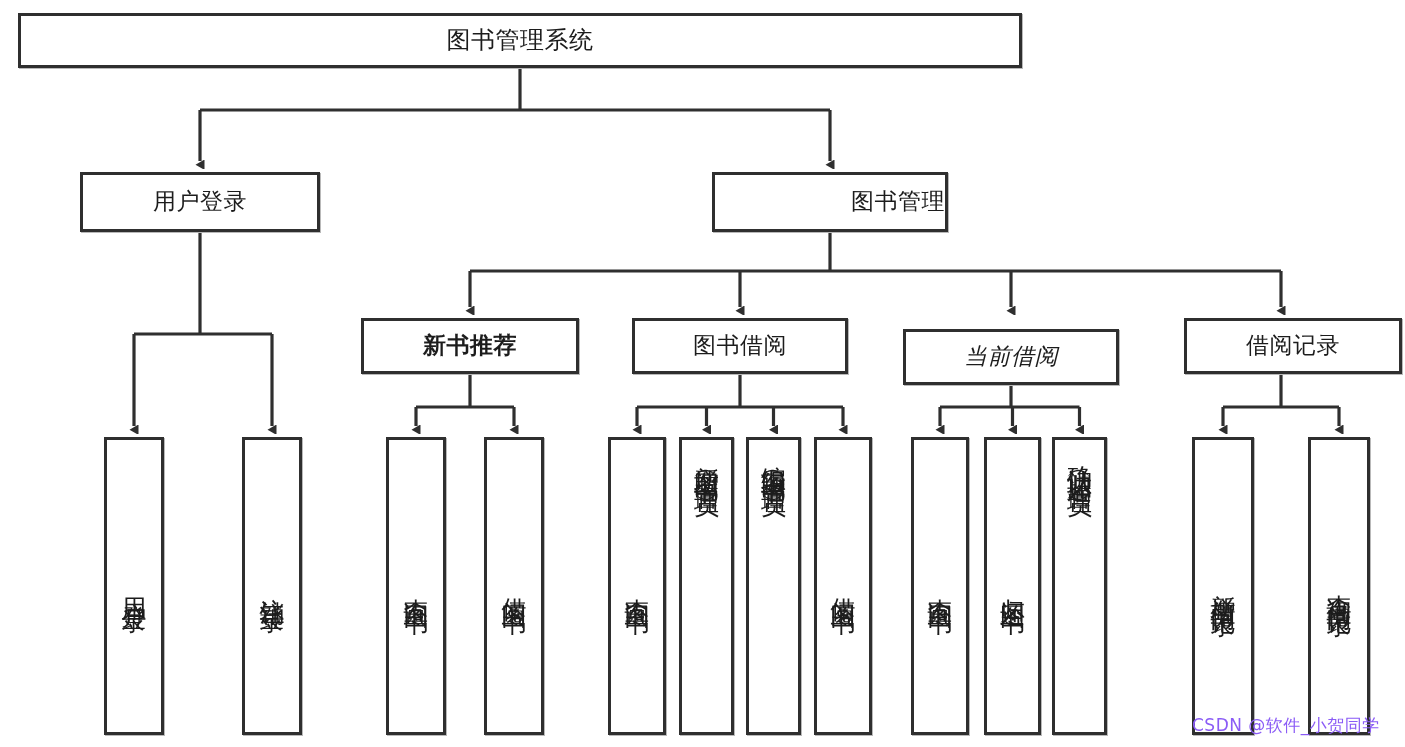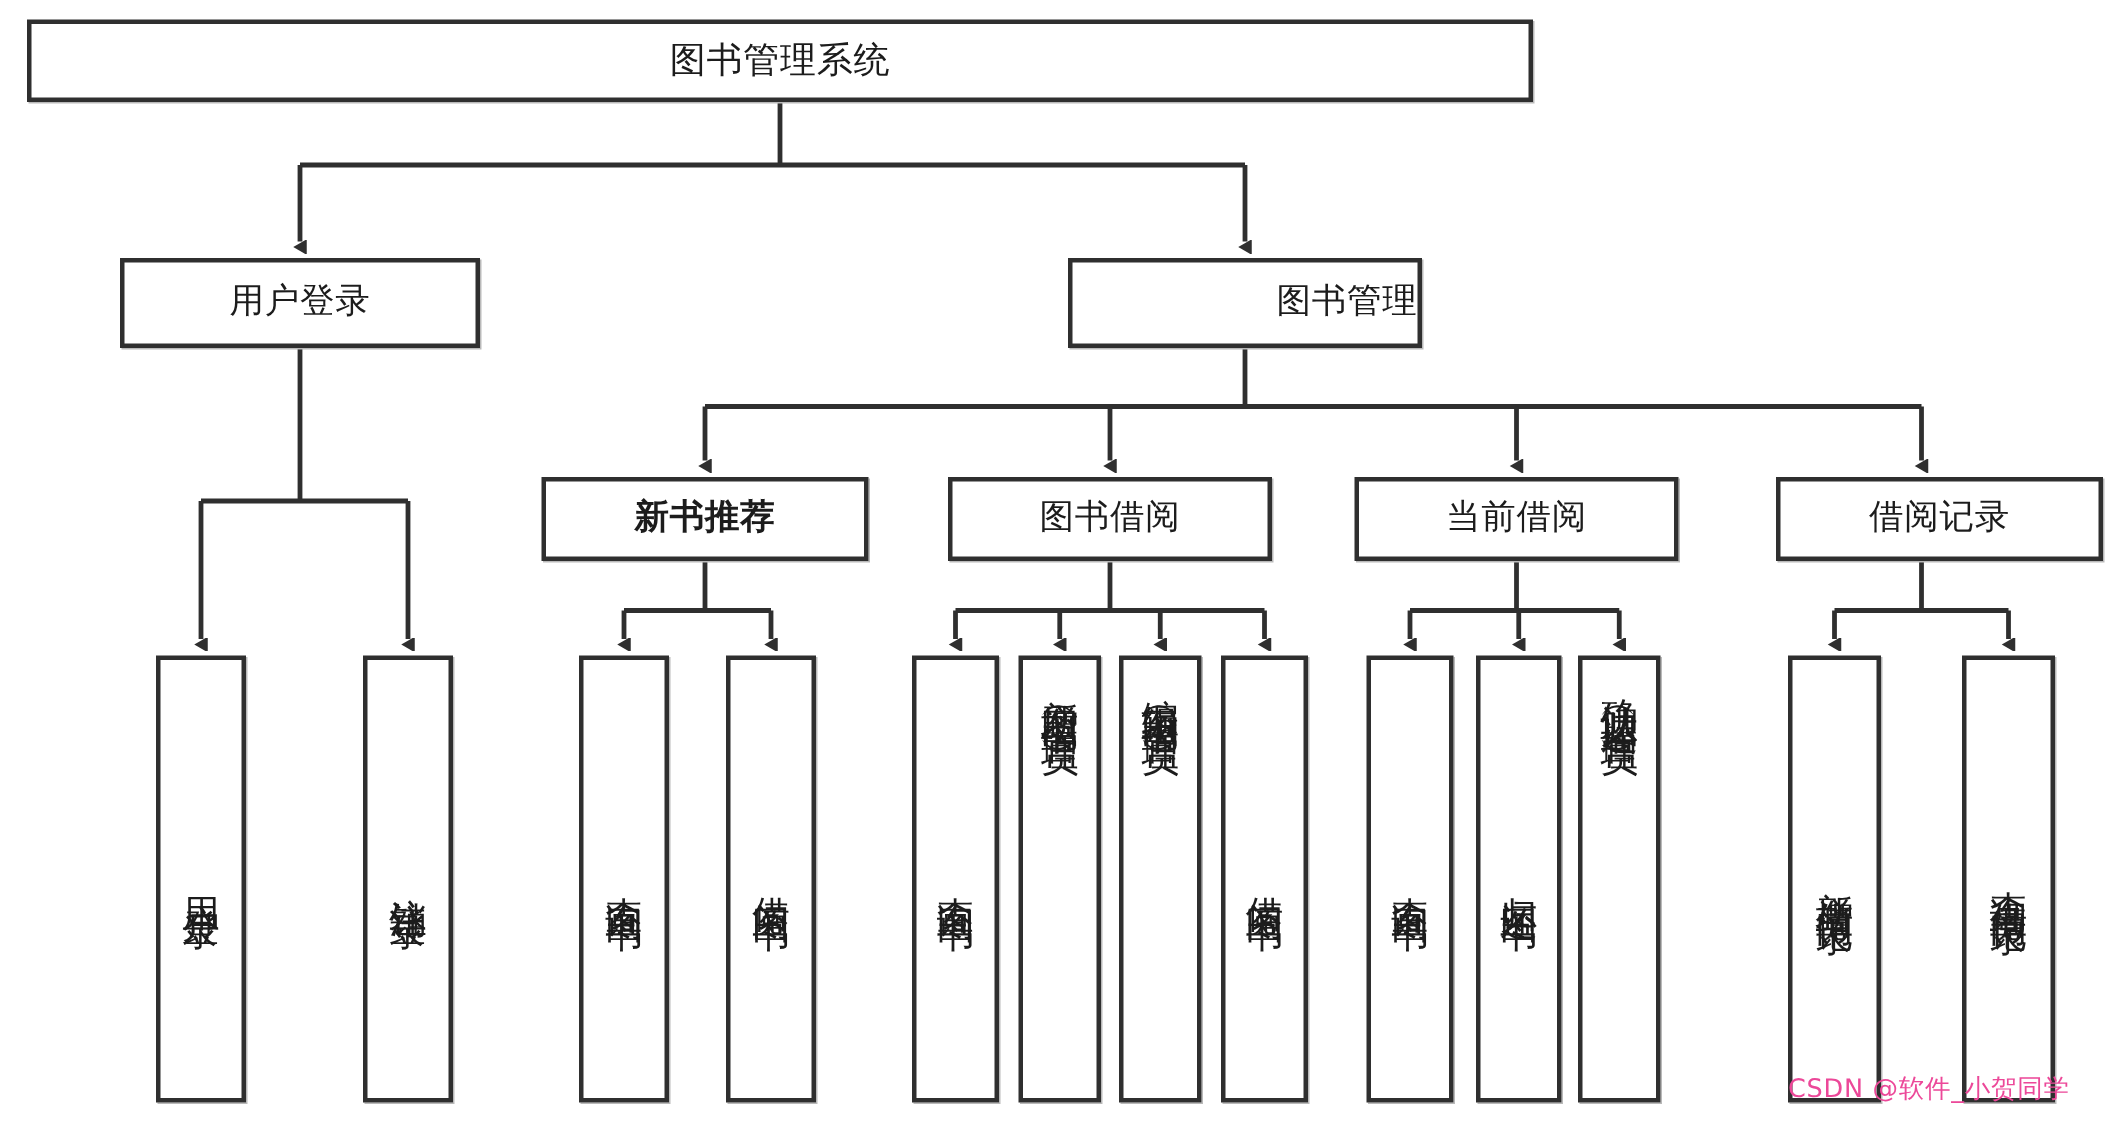--- a/index.html
+++ b/index.html
@@ -66,21 +66,21 @@
   }
   .v-node.v-mid {
     align-items: center;
     padding-top: 0;
   }
   #watermark {
     position: absolute;
     left: 1192px;
     top: 714px;
     font-size: 17px;
-    color: #ec4899;
+    color: #8b5cf6;
     letter-spacing: 0.5px;
     z-index: 5;
     white-space: nowrap;
     font-family: "DejaVu Sans", "Liberation Sans", sans-serif;
     text-align: right;
   }
 </style>
 </head>
 <body>
 
@@ -137,21 +137,21 @@
       </div>
       <div class="node h-node" style="left: 712px; top: 172px; width: 236px; height: 60px; justify-content: flex-end;">
         <span class="node-label">图书管理</span>
       </div>
       <div class="node h-node" style="left: 361px; top: 318px; width: 218px; height: 56px; font-weight: bold;">
         <span class="node-label">新书推荐</span>
       </div>
       <div class="node h-node" style="left: 632px; top: 318px; width: 216px; height: 56px;">
         <span class="node-label">图书借阅</span>
       </div>
-      <div class="node h-node" style="left: 903px; top: 318px; width: 216px; height: 56px;">
+      <div class="node h-node" style="left: 903px; top: 329px; width: 216px; height: 56px; font-style: italic;">
         <span class="node-label">当前借阅</span>
       </div>
       <div class="node h-node" style="left: 1184px; top: 318px; width: 218px; height: 56px;">
         <span class="node-label">借阅记录</span>
       </div>
       <div class="node v-node v-mid" style="left: 104px; top: 437px; width: 60px; height: 298px;">
         <span class="node-label">用户登录</span>
       </div>
       <div class="node v-node v-mid" style="left: 242px; top: 437px; width: 60px; height: 298px;">
         <span class="node-label">注销登录</span>

